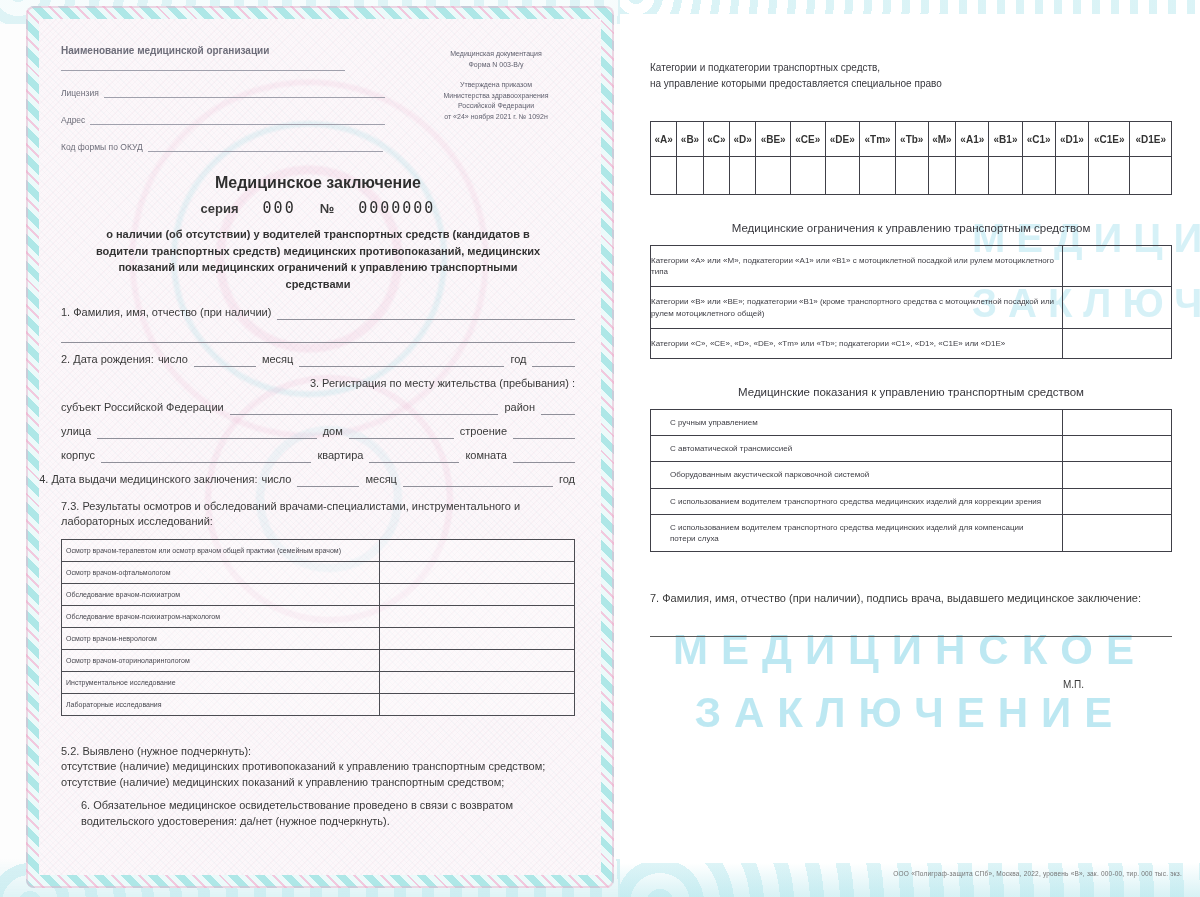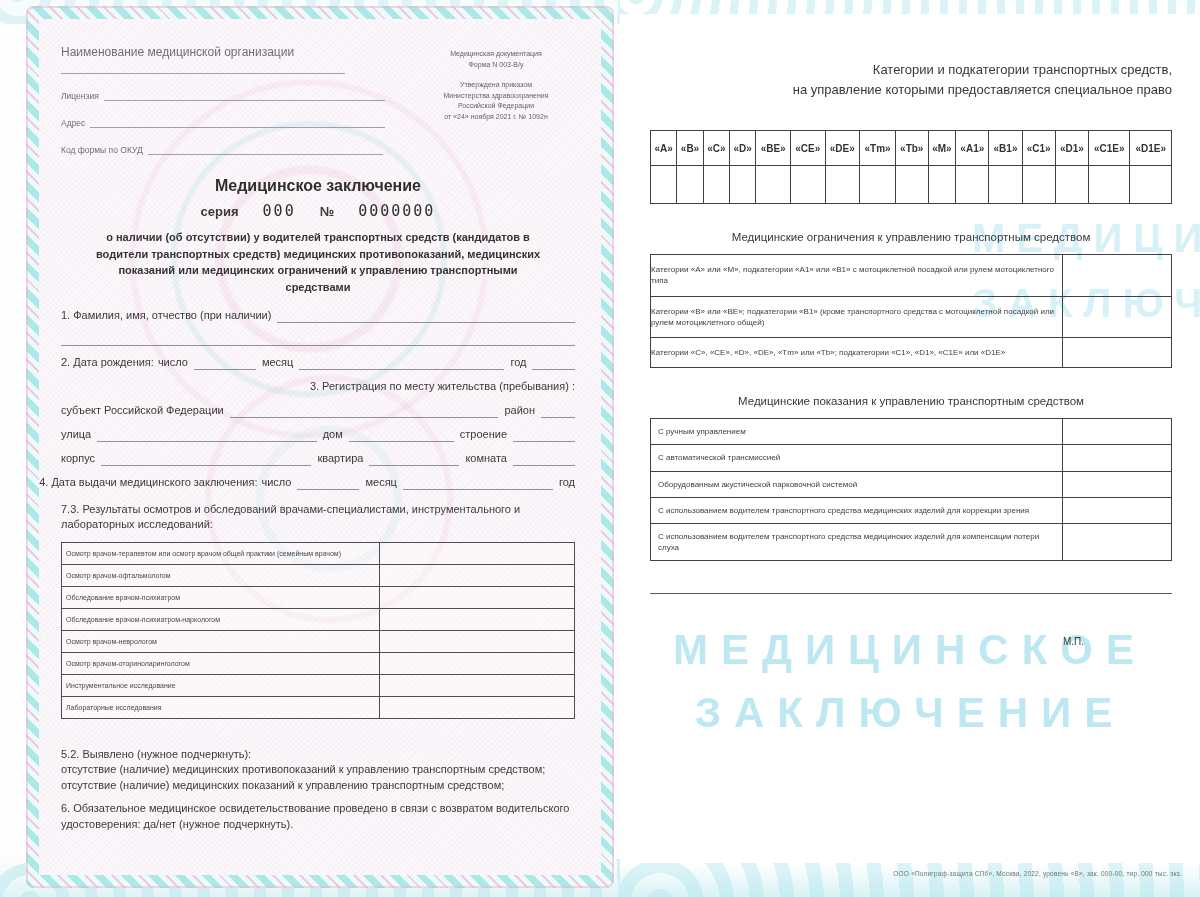--- a/index.html
+++ b/index.html
@@ -40,21 +40,21 @@
   }
   .rosette{position:absolute;border-radius:50%;pointer-events:none;z-index:0;}
   .rosette.r1{left:60px;top:30px;width:420px;height:420px;
     background:radial-gradient(circle, rgba(0,0,0,0) 28%, rgba(226,150,190,.14) 29% 31%, rgba(0,0,0,0) 32% 44%, rgba(120,205,215,.16) 45% 46%, rgba(0,0,0,0) 47% 58%, rgba(226,150,190,.12) 59% 60%, rgba(0,0,0,0) 61%);}
   .rosette.r2{left:140px;top:330px;width:300px;height:300px;
     background:radial-gradient(circle, rgba(0,0,0,0) 30%, rgba(150,210,220,.13) 31% 34%, rgba(0,0,0,0) 35% 55%, rgba(226,150,190,.12) 56% 58%, rgba(0,0,0,0) 59%);}
   .page-left-content{position:relative;z-index:1;}
 
   .top-row{display:flex;justify-content:space-between;}
   .org-block{width:330px;}
-  .org-label{font-size:12px;color:#6e6e7a;}
+  .org-label{font-size:10px;color:#6e6e7a;font-weight:bold;}
   .org-underline{border-bottom:1px solid #a0a0ac;height:14px;width:86%;margin-bottom:6px;}
   .org-line{display:flex;align-items:flex-end;margin-top:15px;font-size:8.5px;color:#6e6e7a;}
   .org-line .blank{flex:1;border-bottom:1px solid #a0a0ac;height:11px;margin-left:5px;}
   .org-line.short .blank{flex:0 0 235px;}
 
   .form-stamp{width:158px;text-align:center;font-size:7px;line-height:1.55;color:#5f5f6d;padding-top:4px;}
   .form-stamp div:nth-child(2){margin-bottom:9px;}
 
   .doc-title{text-align:center;font-weight:bold;font-size:16px;color:#2f2f2f;margin-top:22px;}
   .series-row{display:flex;justify-content:center;align-items:baseline;gap:24px;margin-top:7px;}
@@ -79,43 +79,43 @@
   .b-end{margin-right:0;}
   .fullline{border-bottom:1px solid #8f8f99;height:16px;margin-top:6px;}
 
   .s51{font-size:11px;line-height:1.4;margin-top:12px;}
   .exam-table{width:100%;border-collapse:collapse;margin-top:9px;background:rgba(255,255,255,.25);}
   .exam-table td{border:1px solid #4c4c52;}
   .exam-table td.lbl{font-size:7px;color:#46464e;padding:2px 4px;height:17px;width:62%;}
   .exam-table td.val{width:38%;}
 
   .s52{font-size:11px;line-height:1.42;margin-top:28px;}
-  .s6{font-size:11px;line-height:1.42;margin-top:8px;max-width:520px;}
+  .s6{font-size:11px;line-height:1.42;margin-top:8px;max-width:520px;margin-left:20px;}
 
   
   .page-right{position:absolute;left:620px;top:0;width:580px;height:897px;background:#fff;overflow:hidden;z-index:1;}
   .page-right::before{
     content:"";position:absolute;top:0;left:0;right:0;height:14px;
     background:repeating-radial-gradient(circle at 16px -4px, rgba(160,224,232,.38) 0 8px, rgba(0,0,0,0) 8px 19px);
   }
   .page-right::after{
     content:"";position:absolute;bottom:0;left:0;right:0;height:34px;
     background:
       linear-gradient(to top, rgba(168,226,233,.45), rgba(255,255,255,0)),
       repeating-radial-gradient(circle at 40px 40px, rgba(160,224,232,.35) 0 14px, rgba(0,0,0,0) 14px 30px);
   }
   .pr-content{position:relative;z-index:1;padding:60px 28px 0 30px;}
-  .center-head{text-align:right;font-size:13px;line-height:1.55;color:#37373d;}
+  .center-head{text-align:left;font-size:10px;line-height:1.55;color:#37373d;}
   .cat-table{width:100%;border-collapse:collapse;margin-top:30px;background:transparent;}
   .cat-table td{border:1.5px solid #404048;height:32px;text-align:center;font-weight:bold;font-size:10px;color:#333;}
   .cat-table tr.empty td{height:35px;}
   .sec-head{text-align:center;font-size:11.5px;margin-top:27px;color:#37373d;}
   .r-table{width:100%;border-collapse:collapse;margin-top:11px;background:transparent;}
   .r-table td{border:1.5px solid #404048;}
-  .r-table td.lbl{font-size:8px;color:#3d3d44;line-height:1.4;padding:7px 7px;}
+  .r-table td.lbl{font-size:8px;color:#3d3d44;line-height:1.4;padding:7px 19px;}
   .r-table td.val{width:21%;}
   .r-table.restrictions td.lbl{padding:9px 0;}
   .f7{font-size:11px;margin-top:40px;color:#3a3a3a;}
   .sig-line{border-bottom:1px solid #5a5a5a;height:32px;}
   .stamp{font-size:10px;text-align:right;padding-right:88px;margin-top:42px;color:#3a3a3a;}
 
   .watermark{
     position:absolute;left:0;right:0;top:618px;z-index:0;text-align:center;
     font-weight:bold;font-size:42px;letter-spacing:13px;line-height:1.5;
     color:rgba(178,228,240,.85);
@@ -381,20 +381,21 @@
             <td class="lbl">С использованием водителем транспортного средства медицинских изделий для коррекции зрения</td>
             <td class="val"></td>
           </tr>
             <tr>
             <td class="lbl">С использованием водителем транспортного средства медицинских изделий для компенсации потери слуха</td>
             <td class="val"></td>
           </tr>
           </tbody>
       </table>
 
+      <div class="f7">7. Фамилия, имя, отчество (при наличии), подпись врача, выдавшего медицинское заключение:</div>
       <div class="sig-line"></div>
 
       <div class="stamp">М.П.</div>
     </div>
 
     <div class="print-info">ООО «Полиграф-защита СПб», Москва, 2022, уровень «В», зак. 000-00, тир. 000 тыс. экз.</div>
   </div>
 
 </div>
 

